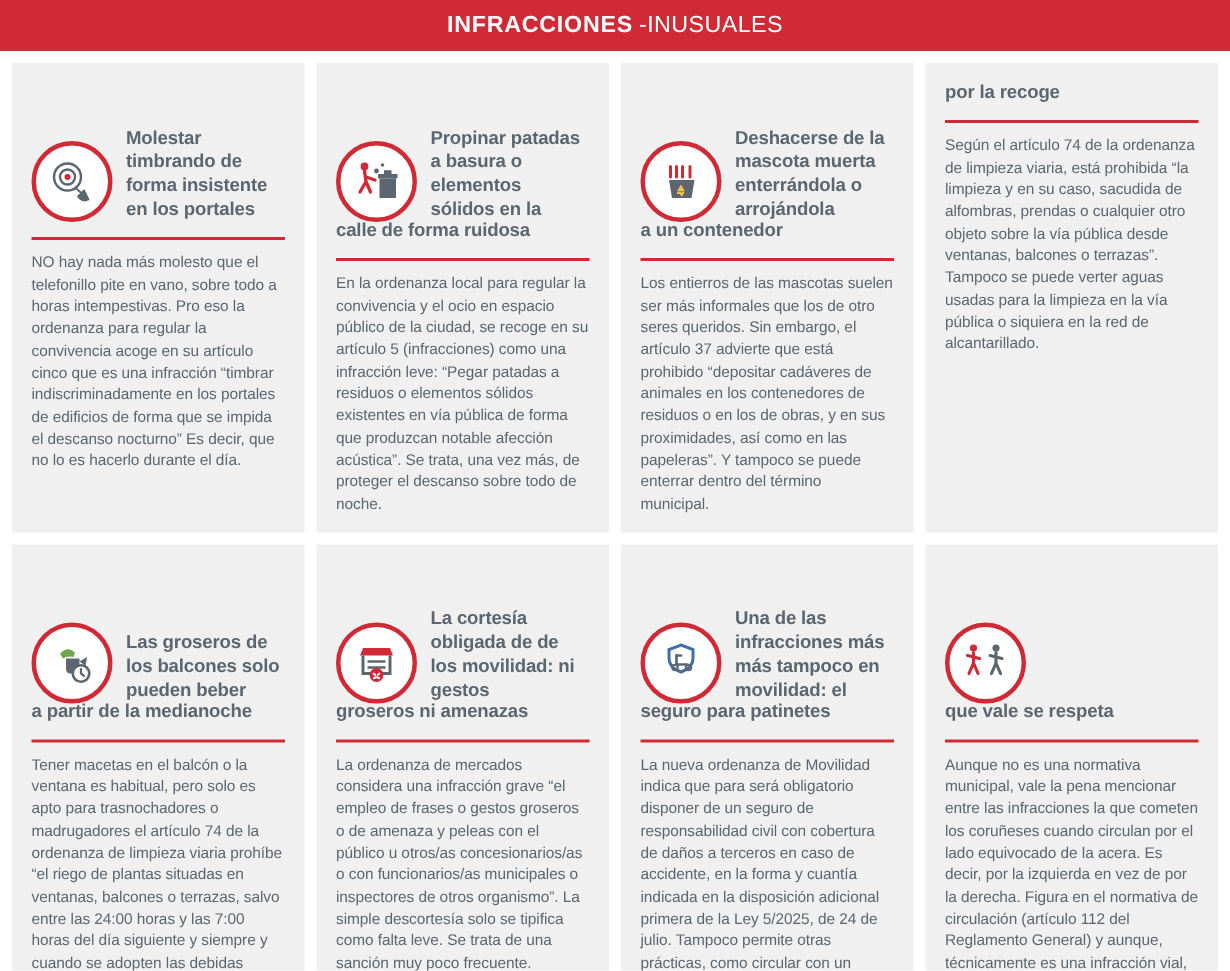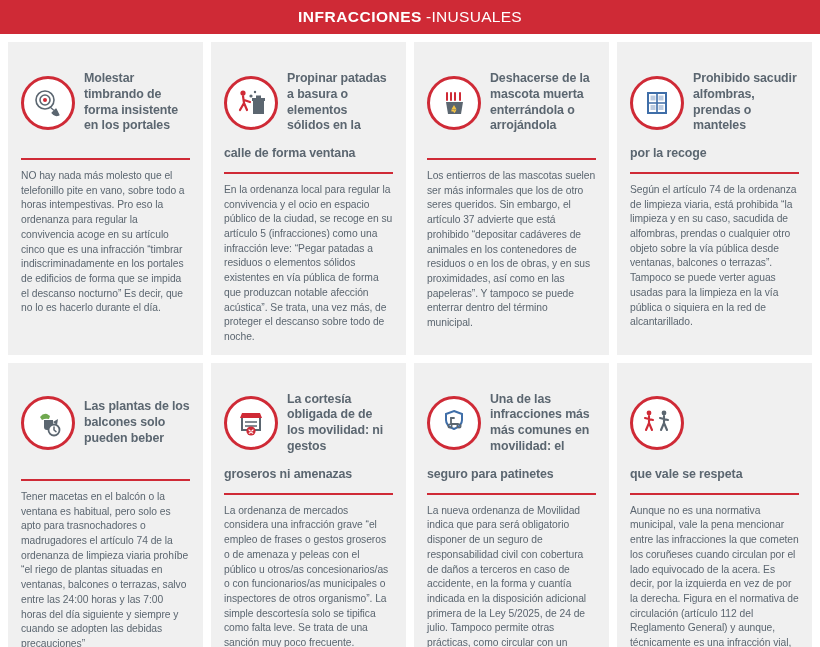--- a/index.html
+++ b/index.html
@@ -56,21 +56,21 @@
   .card {
     background: #f0f0f0;
     position: relative;
     padding: 14px 13px 10px 13px;
     display: flex;
     flex-direction: column;
     overflow: hidden;
   }
   .card-top {
     display: flex;
-    align-items: center;
+    align-items: flex-end;
     gap: 9px;
     min-height: 92px;
   }
   .badge {
     width: 54px;
     height: 54px;
     min-width: 54px;
     border-radius: 50%;
     background: #ffffff;
     border: 3px solid #cf2a36;
@@ -145,74 +145,63 @@
             <path d="M9 9 l1 7 -4 7 M10 13 l6 2 M10 16 l3 7" stroke="#cf2a36" stroke-width="2.2" fill="none" stroke-linecap="round"></path>
             <rect x="19" y="14" width="11" height="13" fill="#5b6670"></rect>
             <rect x="18" y="11" width="13" height="3" fill="#5b6670"></rect>
             <rect x="22" y="8.5" width="5" height="2.5" fill="#5b6670"></rect>
             <circle cx="17" cy="9" r="1.6" fill="#5b6670"></circle>
             <circle cx="21" cy="5" r="1.2" fill="#5b6670"></circle>
           </svg>
         </div>
         <div class="card-title">Propinar patadas a basura o elementos sólidos en la</div>
       </div>
-      <div class="title-tail">calle de forma ventana</div>
+      <div class="title-tail">calle de forma ruidosa</div>
       <div class="rule"></div>
       <div class="card-body">En la ordenanza local para regular la convivencia y el ocio en espacio público de la ciudad, se recoge en su artículo 5 (infracciones) como una infracción leve: “Pegar patadas a residuos o elementos sólidos existentes en vía pública de forma que produzcan notable afección acústica”. Se trata, una vez más, de proteger el descanso sobre todo de noche.</div>
     </div>
 
     <div class="card">
       <div class="card-top">
         <div class="badge">
           <svg width="32" height="32" viewBox="0 0 32 32">
             <path d="M9 6 v7 M13 6 v7 M17 6 v7" stroke="#cf2a36" stroke-width="2" stroke-linecap="round"></path>
             <path d="M22 6 v7" stroke="#cf2a36" stroke-width="2" stroke-linecap="round"></path>
             <path d="M8 15 h17 l-2 12 h-13 z" fill="#5b6670"></path>
             <path d="M16 18 l2.6 4.5 h-5.2 z" fill="#f6c445"></path>
             <path d="M13.4 23.6 l2.6 0 M16 25.5 l1.6-2.6" stroke="#f6c445" stroke-width="1.6"></path>
           </svg>
         </div>
         <div class="card-title">Deshacerse de la mascota muerta enterrándola o arrojándola</div>
       </div>
+      <div class="title-tail">a un contenedor</div>
       <div class="rule"></div>
       <div class="card-body">Los entierros de las mascotas suelen ser más informales que los de otro seres queridos. Sin embargo, el artículo 37 advierte que está prohibido “depositar cadáveres de animales en los contenedores de residuos o en los de obras, y en sus proximidades, así como en las papeleras”. Y tampoco se puede enterrar dentro del término municipal.</div>
     </div>
 
     <div class="card">
-      <div class="card-top">
-        <div class="badge">
-          <svg width="32" height="32" viewBox="0 0 32 32">
-            <rect x="7" y="6" width="18" height="20" fill="none" stroke="#3f6ea8" stroke-width="2"></rect>
-            <path d="M16 6 v20 M7 16 h18" stroke="#3f6ea8" stroke-width="1.6"></path>
-            <rect x="9.5" y="8.5" width="5" height="5" fill="#3f6ea8" opacity="0.35"></rect>
-            <rect x="17.5" y="8.5" width="5" height="5" fill="#3f6ea8" opacity="0.35"></rect>
-            <rect x="9.5" y="18" width="5" height="5" fill="#3f6ea8" opacity="0.35"></rect>
-            <rect x="17.5" y="18" width="5" height="5" fill="#3f6ea8" opacity="0.35"></rect>
-          </svg>
-        </div>
-        <div class="card-title">Prohibido sacudir alfombras, prendas o manteles</div>
-      </div>
       <div class="title-tail">por la recoge</div>
       <div class="rule"></div>
       <div class="card-body">Según el artículo 74 de la ordenanza de limpieza viaria, está prohibida “la limpieza y en su caso, sacudida de alfombras, prendas o cualquier otro objeto sobre la vía pública desde ventanas, balcones o terrazas”. Tampoco se puede verter aguas usadas para la limpieza en la vía pública o siquiera en la red de alcantarillado.</div>
     </div>
 
     <div class="card">
       <div class="card-top">
         <div class="badge">
           <svg width="32" height="32" viewBox="0 0 32 32">
             <path d="M8 10 q3-4 7-3 l3 2 -1 3 q-4-1-7 1z" fill="#6fa84f"></path>
             <path d="M12 13 h9 v7 a3 3 0 0 1 -3 3 h-3 a3 3 0 0 1 -3 -3 z" fill="#5b6670"></path>
             <path d="M21 15 l5-3 -1 6z" fill="#5b6670"></path>
             <circle cx="22" cy="23" r="5.5" fill="#fff" stroke="#5b6670" stroke-width="1.8"></circle>
             <path d="M22 20 v3 l2 1.6" stroke="#5b6670" stroke-width="1.5" fill="none" stroke-linecap="round"></path>
           </svg>
         </div>
-        <div class="card-title">Las plantas de los balcones solo pueden beber</div>
-      </div>
+        <div class="card-title">Las groseros de los balcones solo pueden beber</div>
+      </div>
+      <div class="title-tail">a partir de la medianoche</div>
       <div class="rule"></div>
       <div class="card-body">Tener macetas en el balcón o la ventana es habitual, pero solo es apto para trasnochadores o madrugadores el artículo 74 de la ordenanza de limpieza viaria prohíbe “el riego de plantas situadas en ventanas, balcones o terrazas, salvo entre las 24:00 horas y las 7:00 horas del día siguiente y siempre y cuando se adopten las debidas precauciones”</div>
     </div>
 
     <div class="card">
       <div class="card-top">
         <div class="badge">
           <svg width="32" height="32" viewBox="0 0 32 32">
             <path d="M5 11 h22 l-2-5 h-18z" fill="#cf2a36"></path>
             <path d="M7 11 v12 h18 v-12" fill="none" stroke="#5b6670" stroke-width="2"></path>
@@ -232,21 +221,21 @@
       <div class="card-top">
         <div class="badge">
           <svg width="32" height="32" viewBox="0 0 32 32">
             <path d="M16 4 l8 3 v6 q0 6 -8 9 q-8 -3 -8 -9 v-6z" fill="none" stroke="#3f6ea8" stroke-width="2"></path>
             <path d="M13 11 v6 M13 17 h7" stroke="#5b6670" stroke-width="1.8" fill="none" stroke-linecap="round"></path>
             <circle cx="12" cy="19" r="1.8" fill="none" stroke="#5b6670" stroke-width="1.4"></circle>
             <circle cx="21" cy="19" r="1.8" fill="none" stroke="#5b6670" stroke-width="1.4"></circle>
             <path d="M13 11 h3" stroke="#5b6670" stroke-width="1.8" stroke-linecap="round"></path>
           </svg>
         </div>
-        <div class="card-title">Una de las infracciones más más comunes en movilidad: el</div>
+        <div class="card-title">Una de las infracciones más más tampoco en movilidad: el</div>
       </div>
       <div class="title-tail">seguro para patinetes</div>
       <div class="rule"></div>
       <div class="card-body">La nueva ordenanza de Movilidad indica que para  será obligatorio disponer de un seguro de responsabilidad civil con cobertura de daños a terceros en caso de accidente, en la forma y cuantía indicada en la disposición adicional primera de la Ley 5/2025, de 24 de julio. Tampoco permite otras prácticas, como circular con un animal atado.</div>
     </div>
 
     <div class="card">
       <div class="card-top">
         <div class="badge">
           <svg width="34" height="32" viewBox="0 0 34 32">

